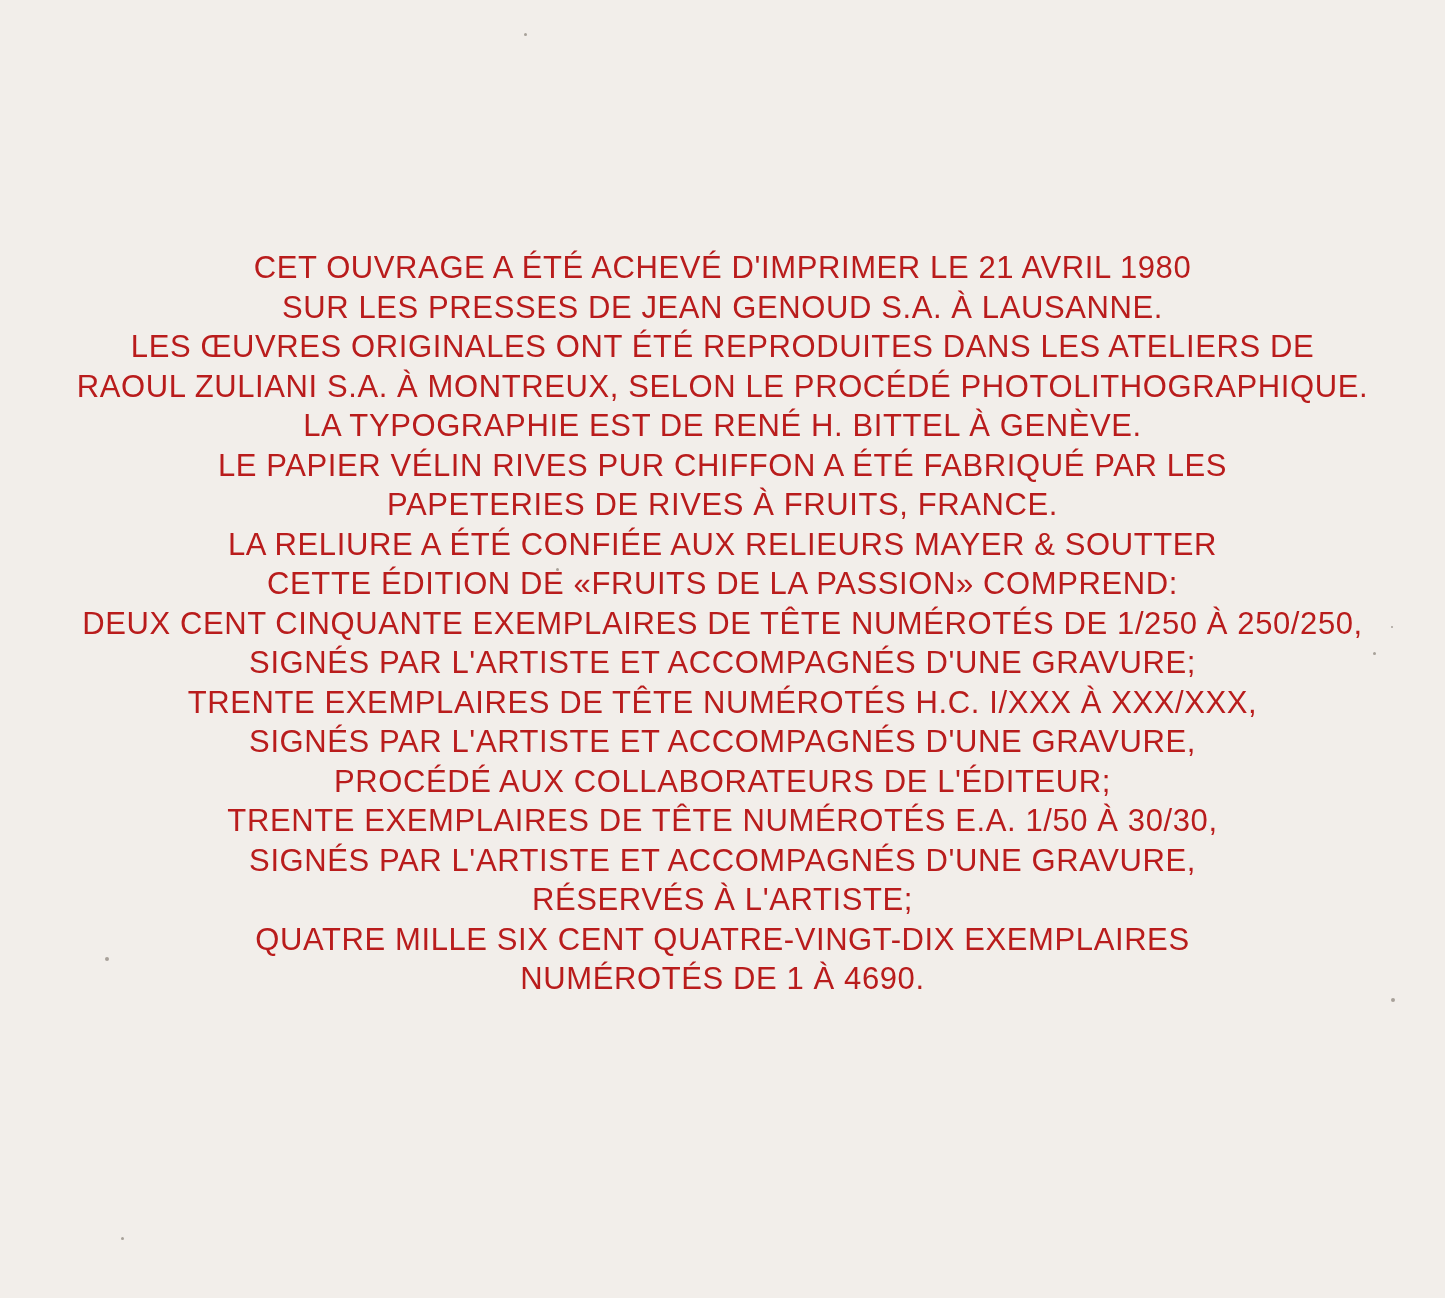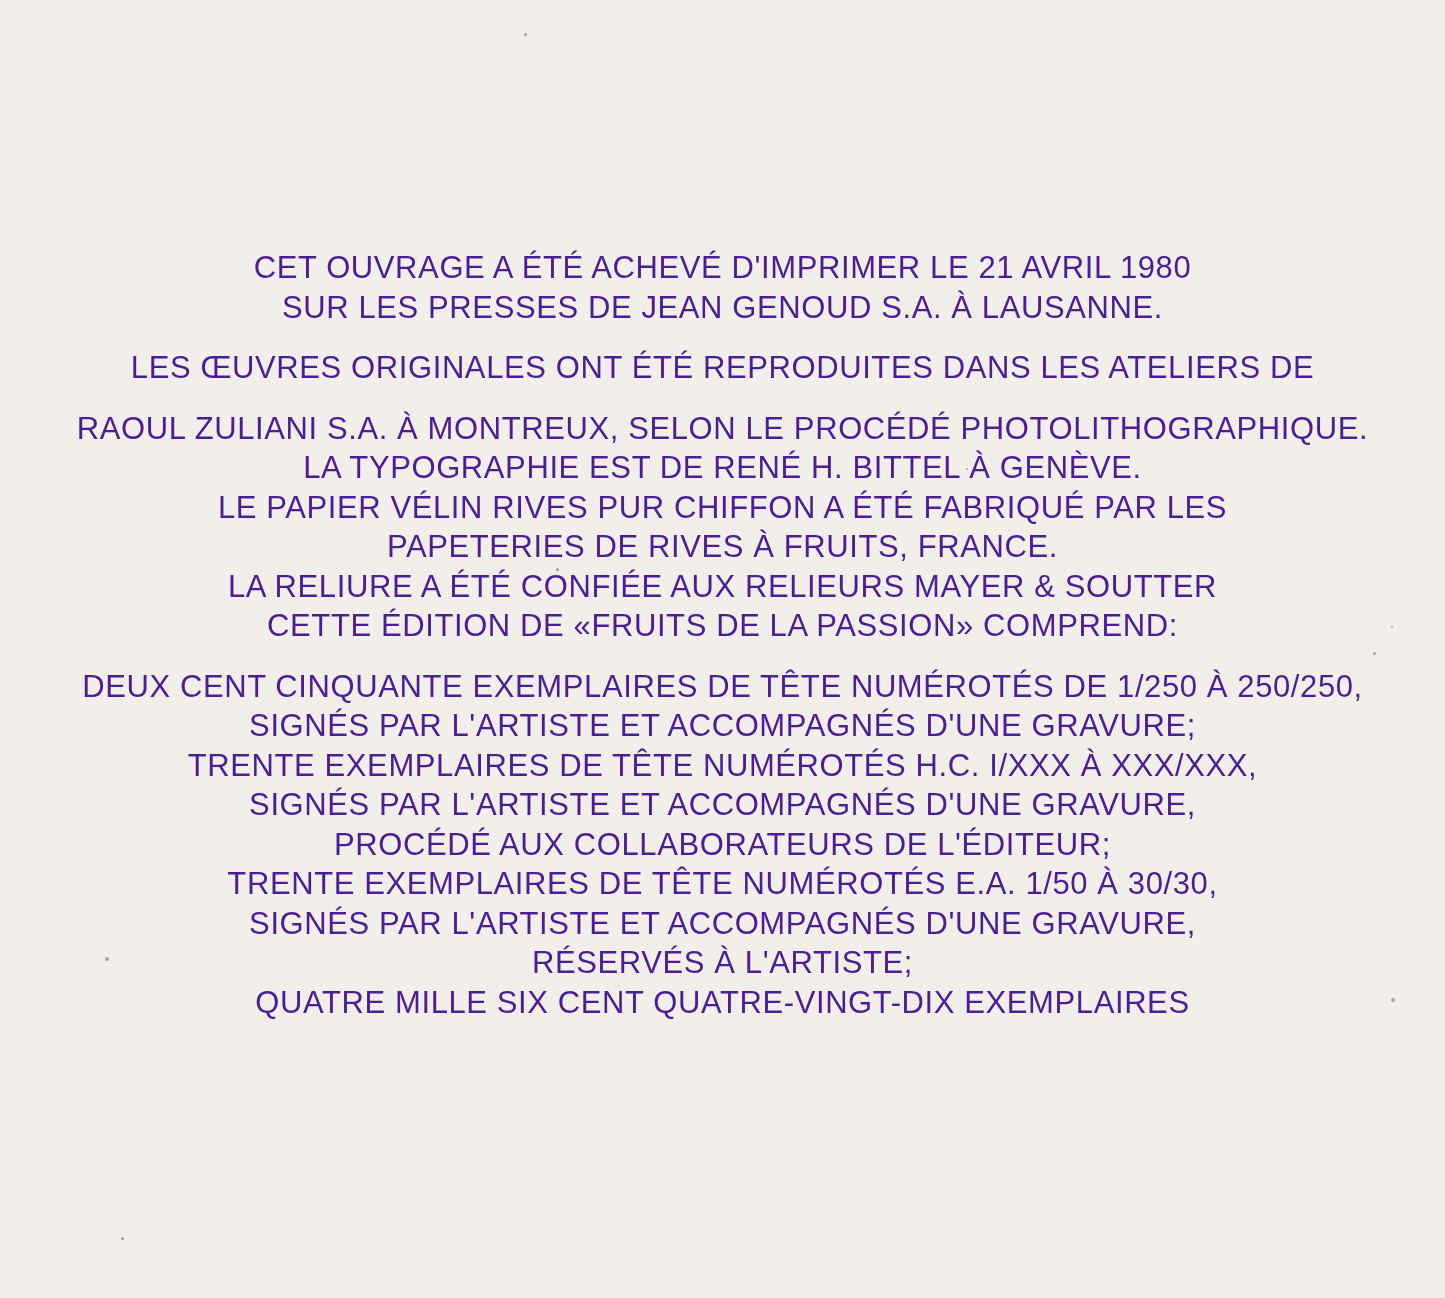--- a/index.html
+++ b/index.html
@@ -37,28 +37,28 @@
 
   #colophon-block {
     position: absolute;
     left: 0;
     top: 248px;
     width: 1445px;
     text-align: center;
   }
   .colophon-line {
     display: block;
-    color: #4c1d95;
+    color: #b91c1c;
     font-family: "Liberation Sans", sans-serif;
     font-size: 31px;
     letter-spacing: 0.6px;
     line-height: 39.5px;
     white-space: nowrap;
   }
-  .wide  { font-size: 31px; margin-top: 21px; }
+  .wide  { font-size: 31px; }
 </style>
 </head>
 <body>
 
 <div id="colophon-page">
 
   <div class="speckle sp1"></div>
   <div class="speckle sp2"></div>
 
   <div class="speckle sp4"></div>
@@ -80,15 +80,16 @@
     <span class="colophon-line">CETTE ÉDITION DE «FRUITS DE LA PASSION» COMPREND:</span>
     <span class="colophon-line wide">DEUX CENT CINQUANTE EXEMPLAIRES DE TÊTE NUMÉROTÉS DE 1/250 À 250/250,</span>
     <span class="colophon-line">SIGNÉS PAR L'ARTISTE ET ACCOMPAGNÉS D'UNE GRAVURE;</span>
     <span class="colophon-line">TRENTE EXEMPLAIRES DE TÊTE NUMÉROTÉS H.C. I/XXX À XXX/XXX,</span>
     <span class="colophon-line">SIGNÉS PAR L'ARTISTE ET ACCOMPAGNÉS D'UNE GRAVURE,</span>
     <span class="colophon-line">PROCÉDÉ AUX COLLABORATEURS DE L'ÉDITEUR;</span>
     <span class="colophon-line">TRENTE EXEMPLAIRES DE TÊTE NUMÉROTÉS E.A. 1/50 À 30/30,</span>
     <span class="colophon-line">SIGNÉS PAR L'ARTISTE ET ACCOMPAGNÉS D'UNE GRAVURE,</span>
     <span class="colophon-line">RÉSERVÉS À L'ARTISTE;</span>
     <span class="colophon-line">QUATRE MILLE SIX CENT QUATRE-VINGT-DIX EXEMPLAIRES</span>
+    <span class="colophon-line">NUMÉROTÉS DE 1 À 4690.</span>
   </div>
 
 </div>
 
 </body></html>

